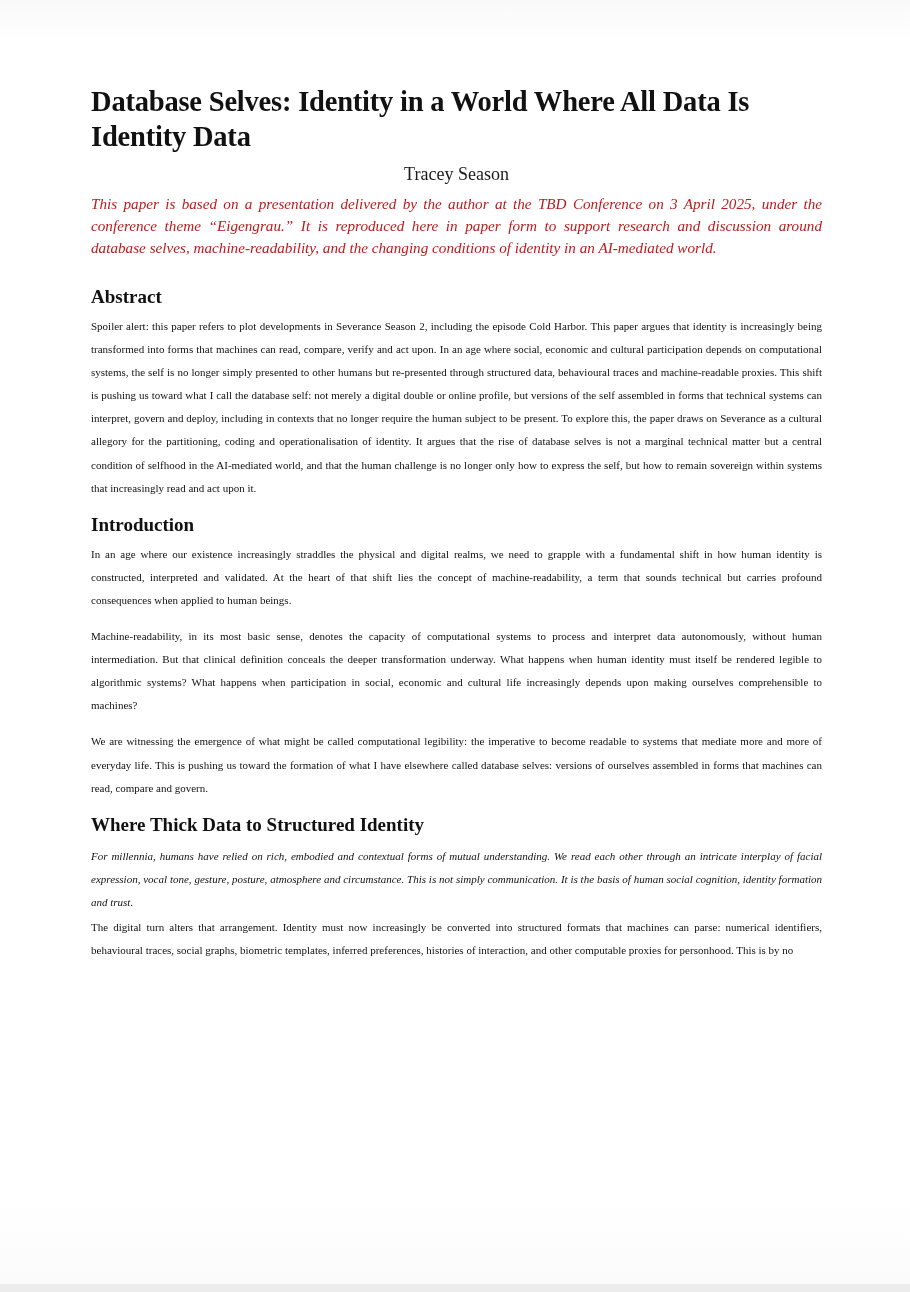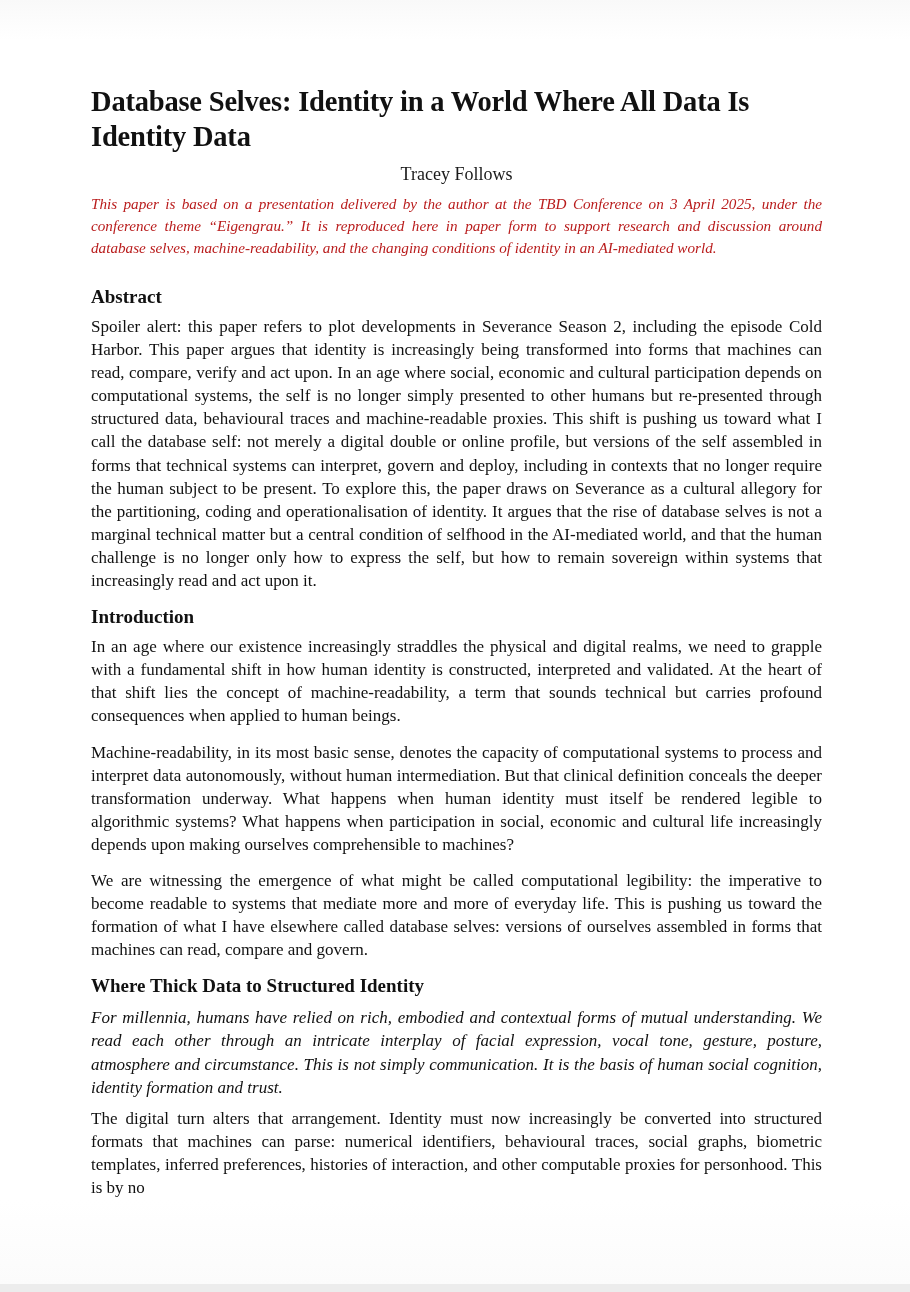--- a/index.html
+++ b/index.html
@@ -67,43 +67,43 @@
       margin: 8px 0 0 0;
     }
     .section-heading {
       font-weight: bold;
       font-size: 19px;
       line-height: 24px;
       margin: 0;
       color: #111;
     }
     .para {
-      font-size: 17px;
+      font-size: 11px;
       line-height: 23.1px;
       text-align: justify;
       margin: 0;
       color: #111;
     }
     .sec-abstract { margin-top: 26px; }
     .sec-abstract .para { margin-top: 6px; }
     .sec-intro { margin-top: 13px; }
     .sec-intro .para:first-of-type { margin-top: 6px; }
     .sec-intro .para + .para { margin-top: 13px; }
     .sec-thick { margin-top: 13px; }
     .sec-thick .para:first-of-type { margin-top: 8px; font-style: italic; }
-    .sec-thick .para + .para { margin-top: 8px; }
+    .sec-thick .para + .para { margin-top: 2px; }
   </style>
 </head>
 <body>
 
 <div class="top-shade"></div>
 
 <div class="page">
   <h1 class="title">Database Selves: Identity in a World Where All Data Is Identity Data</h1>
-  <div class="author">Tracey Follows</div>
+  <div class="author">Tracey Season</div>
   <p class="note">This paper is based on a presentation delivered by the author at the TBD Conference on 3 April 2025, under the conference theme “Eigengrau.” It is reproduced here in paper form to support research and discussion around database selves, machine-readability, and the changing conditions of identity in an AI-mediated world.</p>
 
   <section class="sec-abstract">
     <h2 class="section-heading">Abstract</h2>
     <p class="para">Spoiler alert: this paper refers to plot developments in Severance Season 2, including the episode Cold Harbor. This paper argues that identity is increasingly being transformed into forms that machines can read, compare, verify and act upon. In an age where social, economic and cultural participation depends on computational systems, the self is no longer simply presented to other humans but re-presented through structured data, behavioural traces and machine-readable proxies. This shift is pushing us toward what I call the database self: not merely a digital double or online profile, but versions of the self assembled in forms that technical systems can interpret, govern and deploy, including in contexts that no longer require the human subject to be present. To explore this, the paper draws on Severance as a cultural allegory for the partitioning, coding and operationalisation of identity. It argues that the rise of database selves is not a marginal technical matter but a central condition of selfhood in the AI-mediated world, and that the human challenge is no longer only how to express the self, but how to remain sovereign within systems that increasingly read and act upon it.</p>
   </section>
 
   <section class="sec-intro">
     <h2 class="section-heading">Introduction</h2>
     <p class="para">In an age where our existence increasingly straddles the physical and digital realms, we need to grapple with a fundamental shift in how human identity is constructed, interpreted and validated. At the heart of that shift lies the concept of machine-readability, a term that sounds technical but carries profound consequences when applied to human beings.</p>

